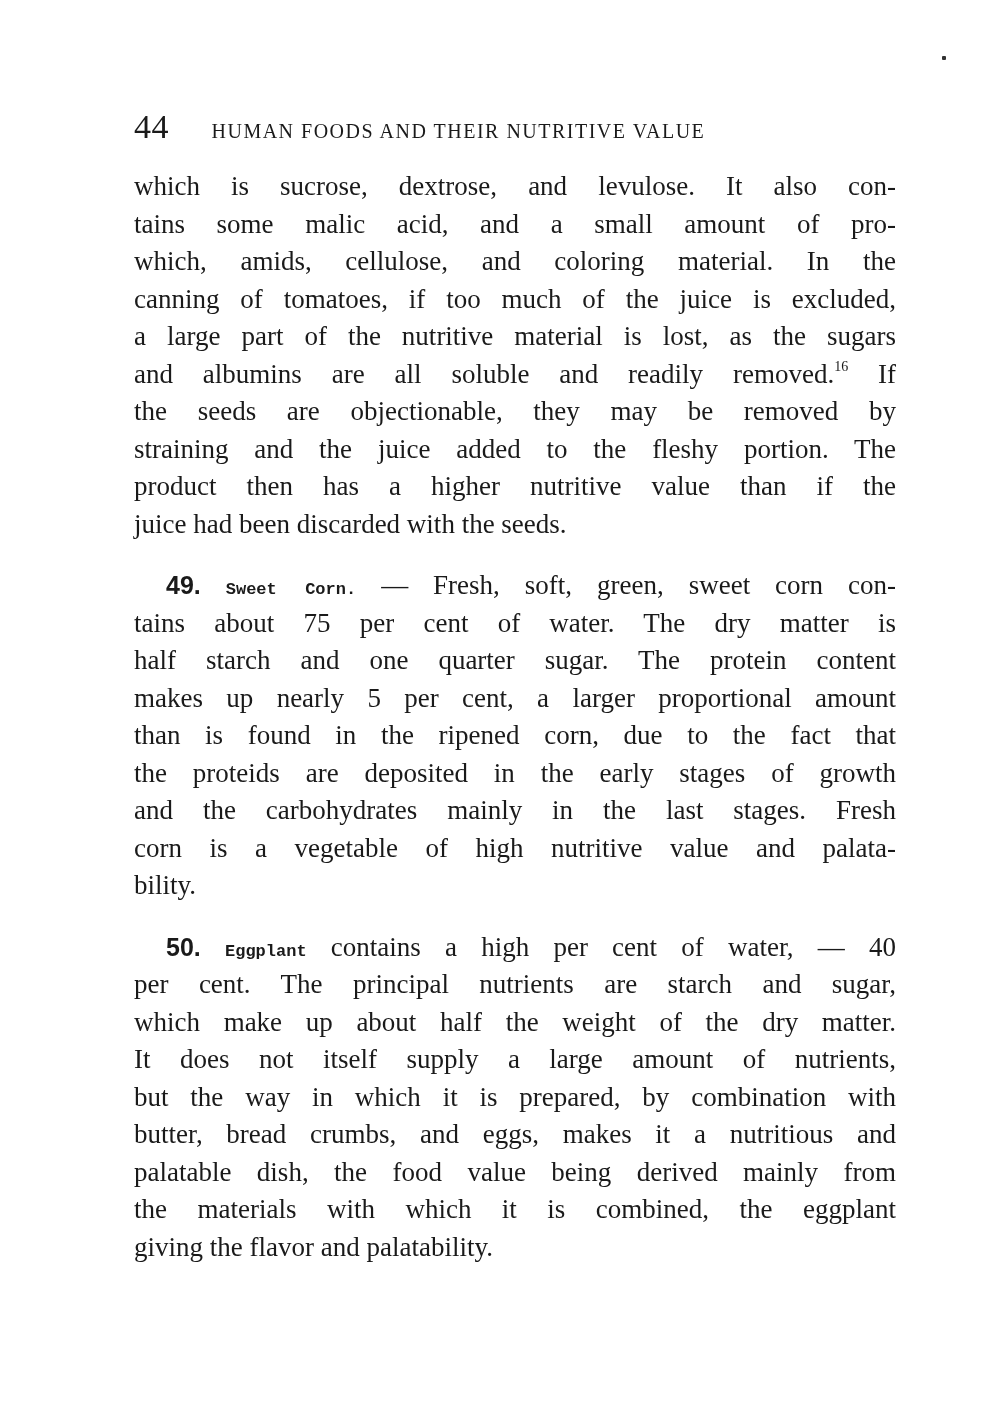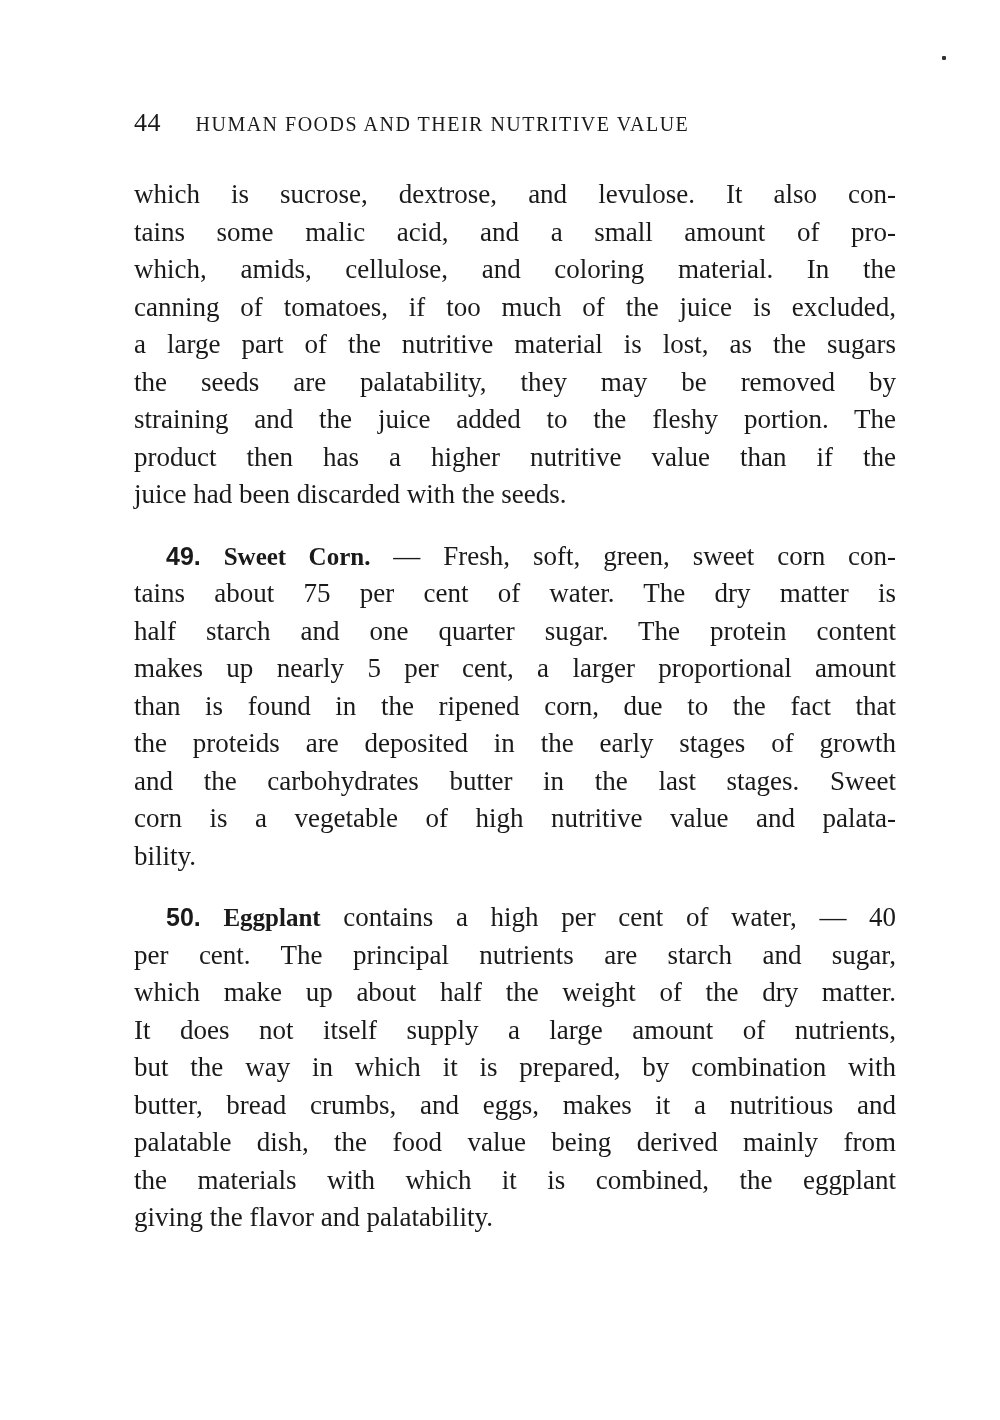--- a/index.html
+++ b/index.html
@@ -1,62 +1,63 @@
 <!DOCTYPE html>
 <html><head>
 <meta charset="utf-8">
 <style>
   html, body { margin: 0; padding: 0; background: #ffffff; }
   body { width: 1000px; height: 1420px; position: relative; overflow: hidden;
          font-family: "Liberation Serif", "DejaVu Serif", serif; color: #1a1a1a; }
   .mark { position: absolute; left: 942px; top: 56px; width: 4px; height: 4px; background: #333; border-radius: 1px; }
   .header { position: absolute; left: 134px; top: 108px; width: 760px; height: 34px;
             font-size: 24px; letter-spacing: 0.5px; white-space: nowrap; }
-  .header .pnum { font-size: 26px; margin-right: 28px; }
+  .header .pnum { font-size: 34px; margin-right: 36px; }
   .header .rtitle { font-size: 20px; letter-spacing: 1.5px; }
-  .body { position: absolute; left: 134px; top: 176px; width: 762px; font-size: 27px; line-height: 37.5px; }
+  .body { position: absolute; left: 134px; top: 168px; width: 762px; font-size: 27px; line-height: 37.5px; }
   .line { display: block; text-align: justify; text-align-last: justify; white-space: nowrap; height: 37.5px; }
   .line.last { text-align-last: left; }
   .para { margin-bottom: 24px; }
   .indent { padding-left: 32px; }
   .num { font-weight: bold; font-family: "Liberation Sans", "DejaVu Sans", sans-serif; font-size: 25px; }
-  .head { font-weight: bold; font-family: Liberation Serif, serif; font-size: 25px; }
+  .head { font-weight: bold; font-family: Liberation Mono, monospace; font-size: 17px; }
   sup { font-size: 14px; line-height: 0; vertical-align: 12px; }
 </style>
 </head>
 <body>
 
 <div class="mark"></div>
 
 <div class="header">
   <span class="pnum">44</span>
   <span class="rtitle">HUMAN FOODS AND THEIR NUTRITIVE VALUE</span>
 </div>
 
 <div class="body">
   <div class="para">
     <span class="line">which is sucrose, dextrose, and levulose.  It also con-</span>
     <span class="line">tains some malic acid, and a small amount of pro-</span>
     <span class="line">which, amids, cellulose, and coloring material.  In the</span>
     <span class="line">canning of tomatoes, if too much of the juice is excluded,</span>
     <span class="line">a large part of the nutritive material is lost, as the sugars</span>
-    <span class="line">the seeds are palatability, they may be removed by</span>
+    <span class="line"><span>and albumins are all soluble and readily removed.</span><sup>16</sup> <span>If</span></span>
+    <span class="line">the seeds are objectionable, they may be removed by</span>
     <span class="line">straining and the juice added to the fleshy portion.  The</span>
     <span class="line">product then has a higher nutritive value than if the</span>
     <span class="line last">juice had been discarded with the seeds.</span>
   </div>
 
   <div class="para">
     <span class="line indent"><span class="num">49.</span> <span class="head">Sweet Corn.</span> <span>— Fresh, soft, green, sweet corn con-</span></span>
     <span class="line">tains about 75 per cent of water.  The dry matter is</span>
     <span class="line">half starch and one quarter sugar.  The protein content</span>
     <span class="line">makes up nearly 5 per cent, a larger proportional amount</span>
     <span class="line">than is found in the ripened corn, due to the fact that</span>
     <span class="line">the proteids are deposited in the early stages of growth</span>
-    <span class="line">and the carbohydrates butter in the last stages.  Sweet</span>
+    <span class="line">and the carbohydrates mainly in the last stages.  Fresh</span>
     <span class="line">corn is a vegetable of high nutritive value and palata-</span>
     <span class="line last">bility.</span>
   </div>
 
   <div class="para">
     <span class="line indent"><span class="num">50.</span> <span class="head">Eggplant</span> <span>contains a high per cent of water, — 40</span></span>
     <span class="line">per cent.  The principal nutrients are starch and sugar,</span>
     <span class="line">which make up about half the weight of the dry matter.</span>
     <span class="line">It does not itself supply a large amount of nutrients,</span>
     <span class="line">but the way in which it is prepared, by combination with</span>

